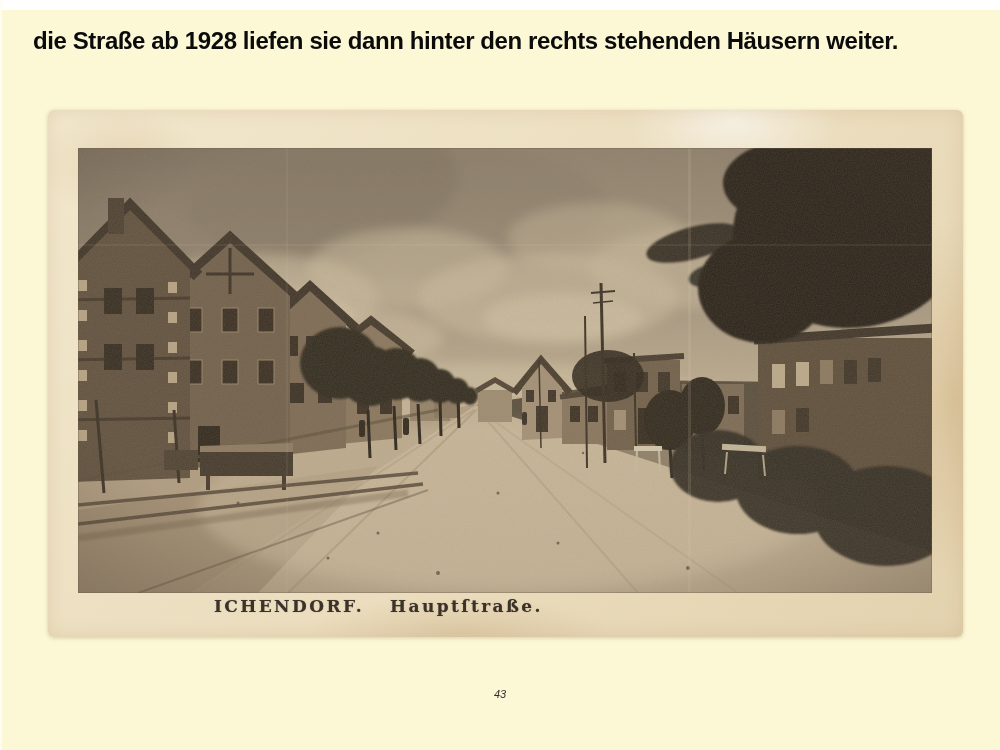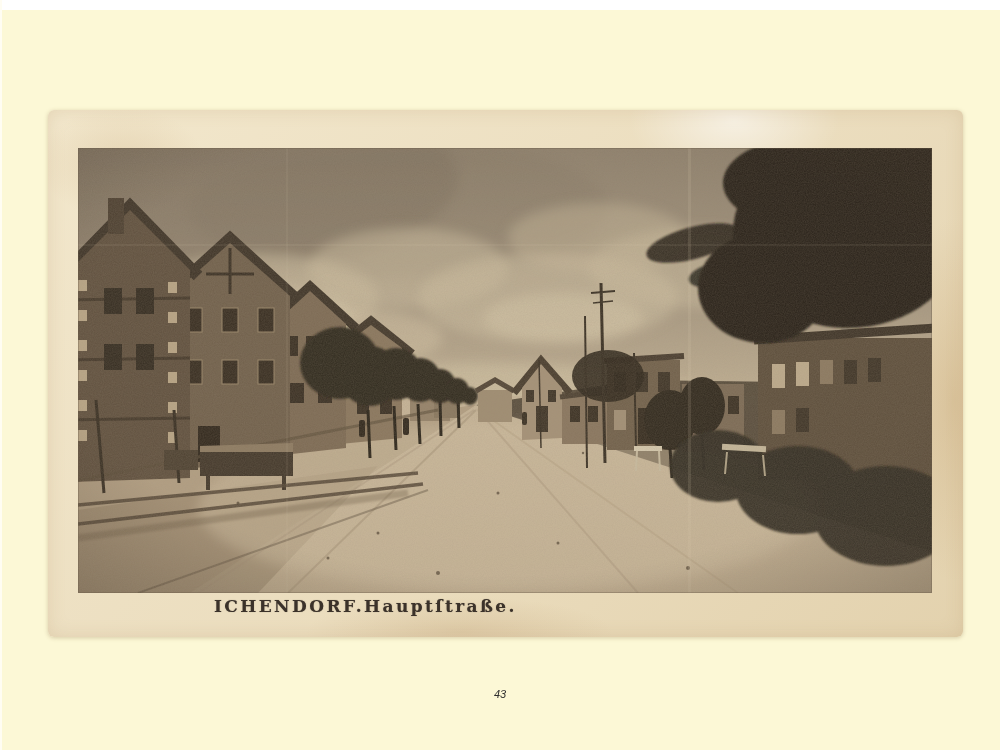--- a/index.html
+++ b/index.html
@@ -30,33 +30,34 @@
     position:absolute;left:30px;top:38px;width:854px;height:445px;
     background:#b0a28c;overflow:hidden;
   }
   .photo svg{display:block;width:854px;height:445px;}
   .caption{
     position:absolute;left:166px;top:486px;
     font-family:"DejaVu Serif",serif;font-size:17px;font-weight:600;
     letter-spacing:2.4px;color:var(--caption-color,#3B322A);
     text-shadow:0 0 1px rgba(59,50,42,.45);white-space:nowrap;
   }
-  .caption .street{margin-left:0;}
+  .caption .street{margin-left:26px;}
   .page-number{
     position:absolute;left:487px;top:688px;width:26px;text-align:center;
     font-size:11px;color:#2e2e2e;font-style:italic;
   }
 </style>
 </head>
 <body>
 
 <div class="edge-strip-top"></div>
 <div class="edge-strip-left"></div>
 
 <div class="heading">
+  <div>die Straße ab 1928 liefen sie dann hinter den rechts stehenden Häusern weiter.</div>
 </div>
 
 <div class="postcard">
   <div class="photo">
     <svg viewBox="0 0 854 445" preserveAspectRatio="none" role="img" aria-label="Sepia postcard photograph of Hauptstraße in Ichendorf: a wide dirt street receding to the horizon, gabled half-timbered houses and a row of trees on the left, houses, telegraph poles, a white bench and large dark trees on the right, railway tracks in the left foreground under a cloudy sky.">
       <defs>
         <linearGradient id="skyGrad" x1="0" y1="0" x2="0" y2="1">
           <stop offset="0" stop-color="#8F8270"></stop>
           <stop offset="0.55" stop-color="#A99B86"></stop>
           <stop offset="1" stop-color="#CBBB9E"></stop>

